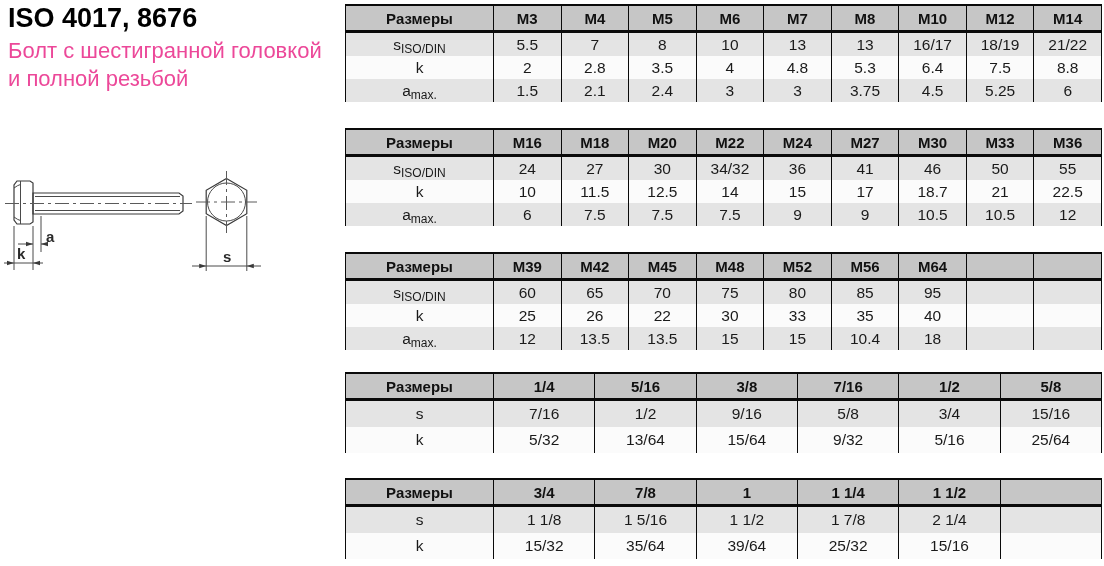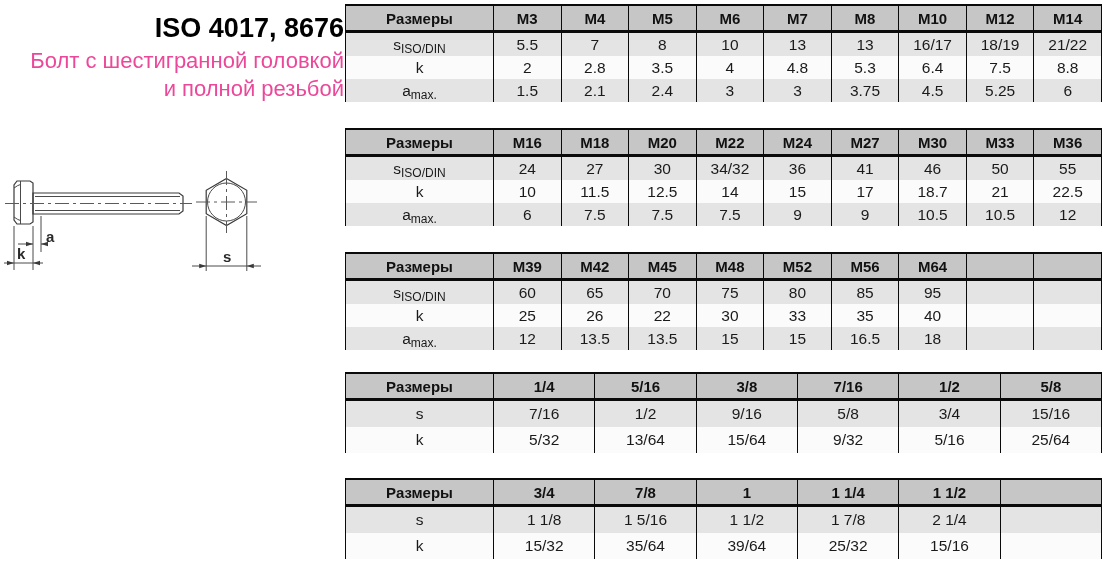--- a/index.html
+++ b/index.html
@@ -11,23 +11,22 @@
   .page{
     position:relative;
     width:1104px;
     height:566px;
     background:#ffffff;
     overflow:hidden;
   }
   
   .title-block{
     position:absolute;
-    left:8px; top:12px;
+    left:8px; top:2px;
     width:336px;
-    text-align:right;
   }
   .title-bold{
     font-size:27px;
     font-weight:bold;
     line-height:32px;
     letter-spacing:0px;
     color:#000000;
     white-space:nowrap;
   }
   .title-reg{
@@ -352,21 +351,21 @@
             <td></td>
             <td></td>
           </tr>
           <tr class="row-shade">
             <td><span class="lbl-main">a</span><span class="lbl-sub">max.</span></td>
             <td>12</td>
             <td>13.5</td>
             <td>13.5</td>
             <td>15</td>
             <td>15</td>
-            <td>16.5</td>
+            <td>10.4</td>
             <td>18</td>
             <td></td>
             <td></td>
           </tr>
         </tbody>
       </table>
       <table class="dim-table t4">
         <colgroup>
           <col style="width: 148px;">
           <col>

